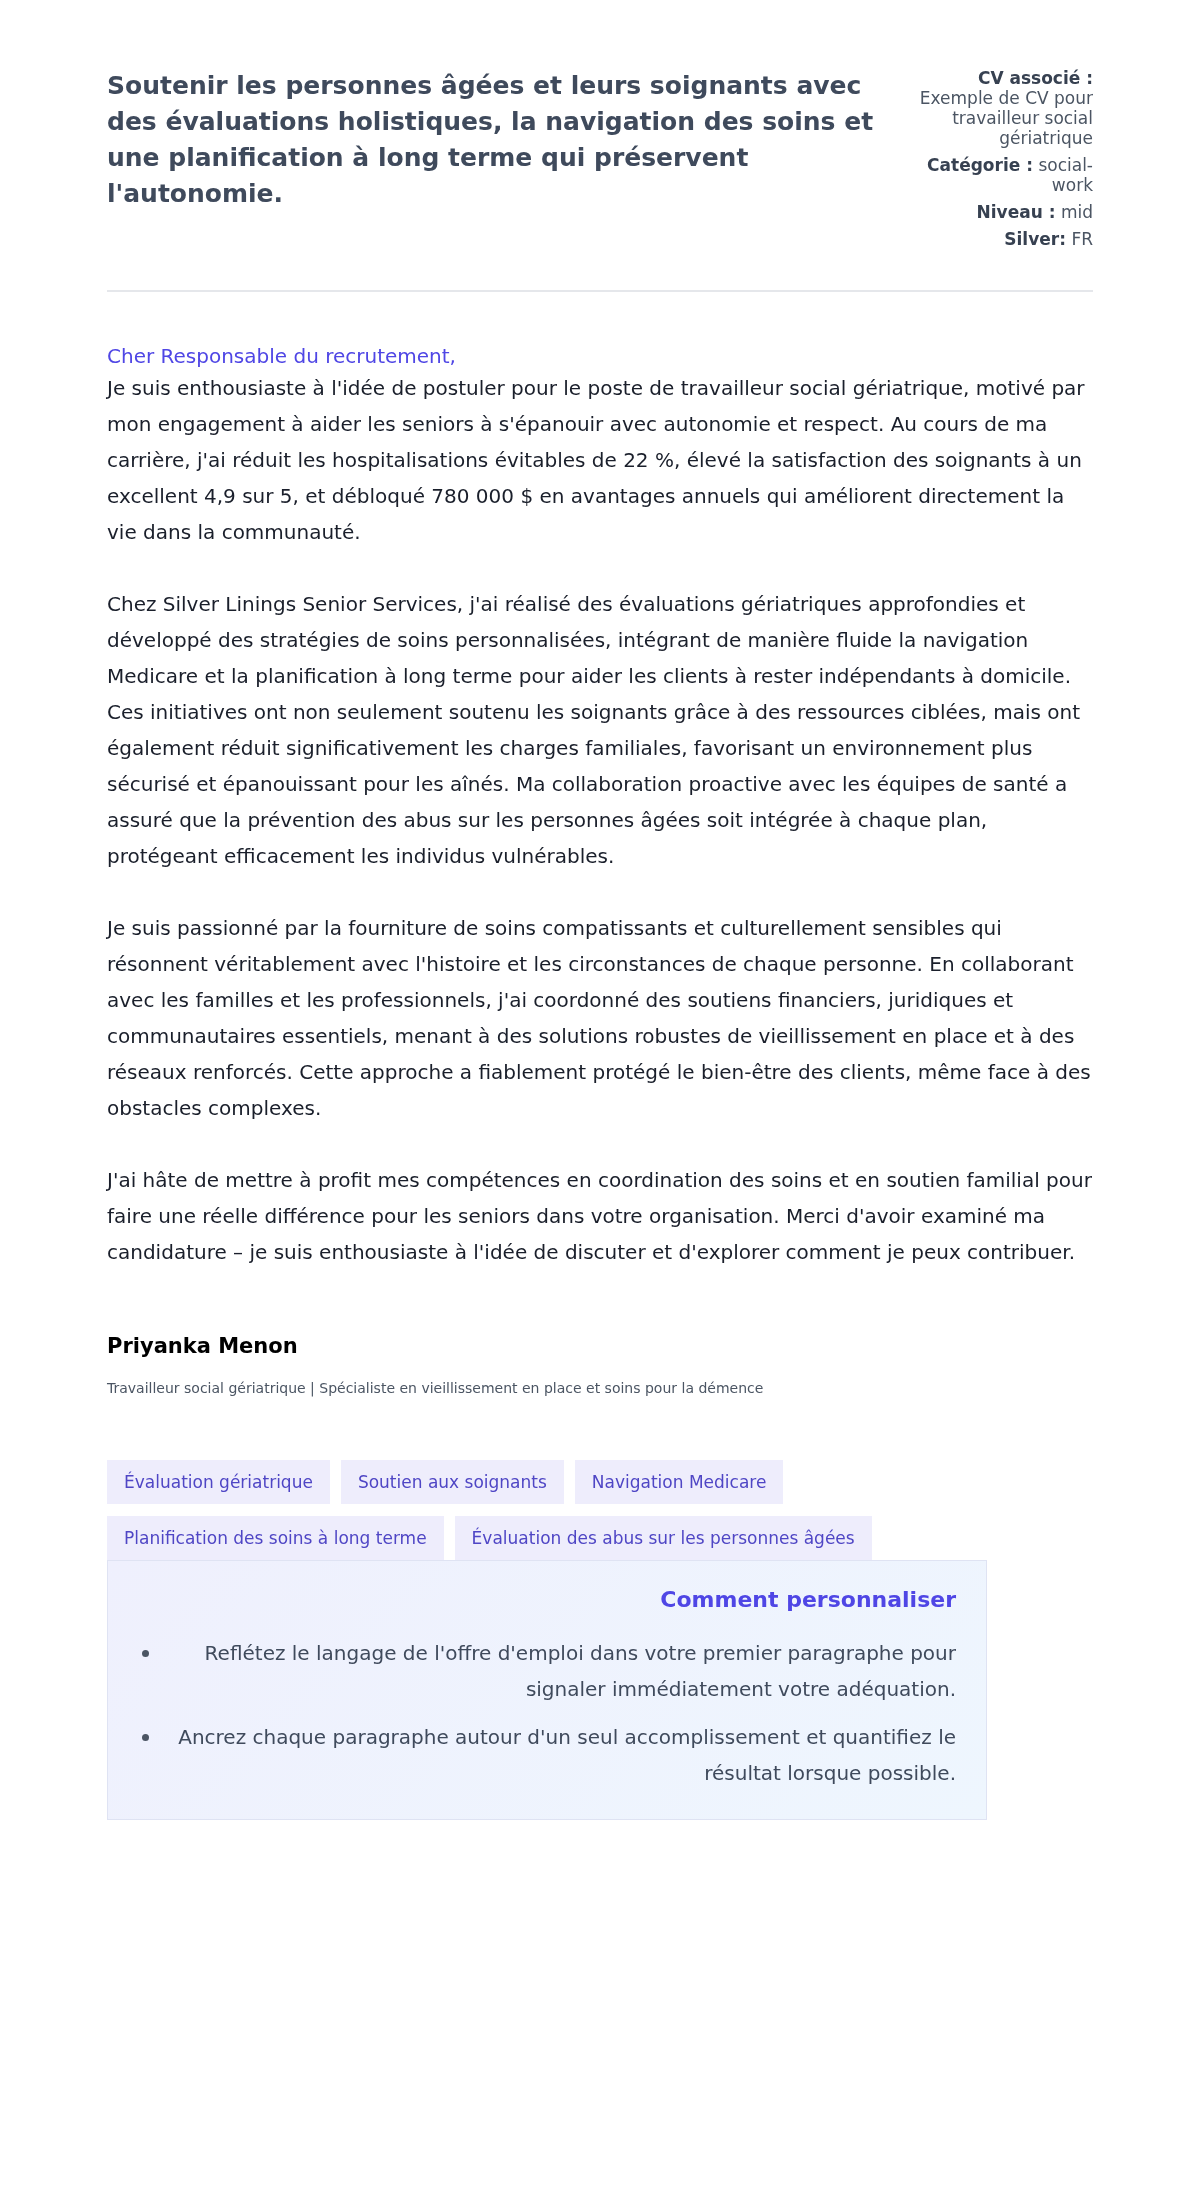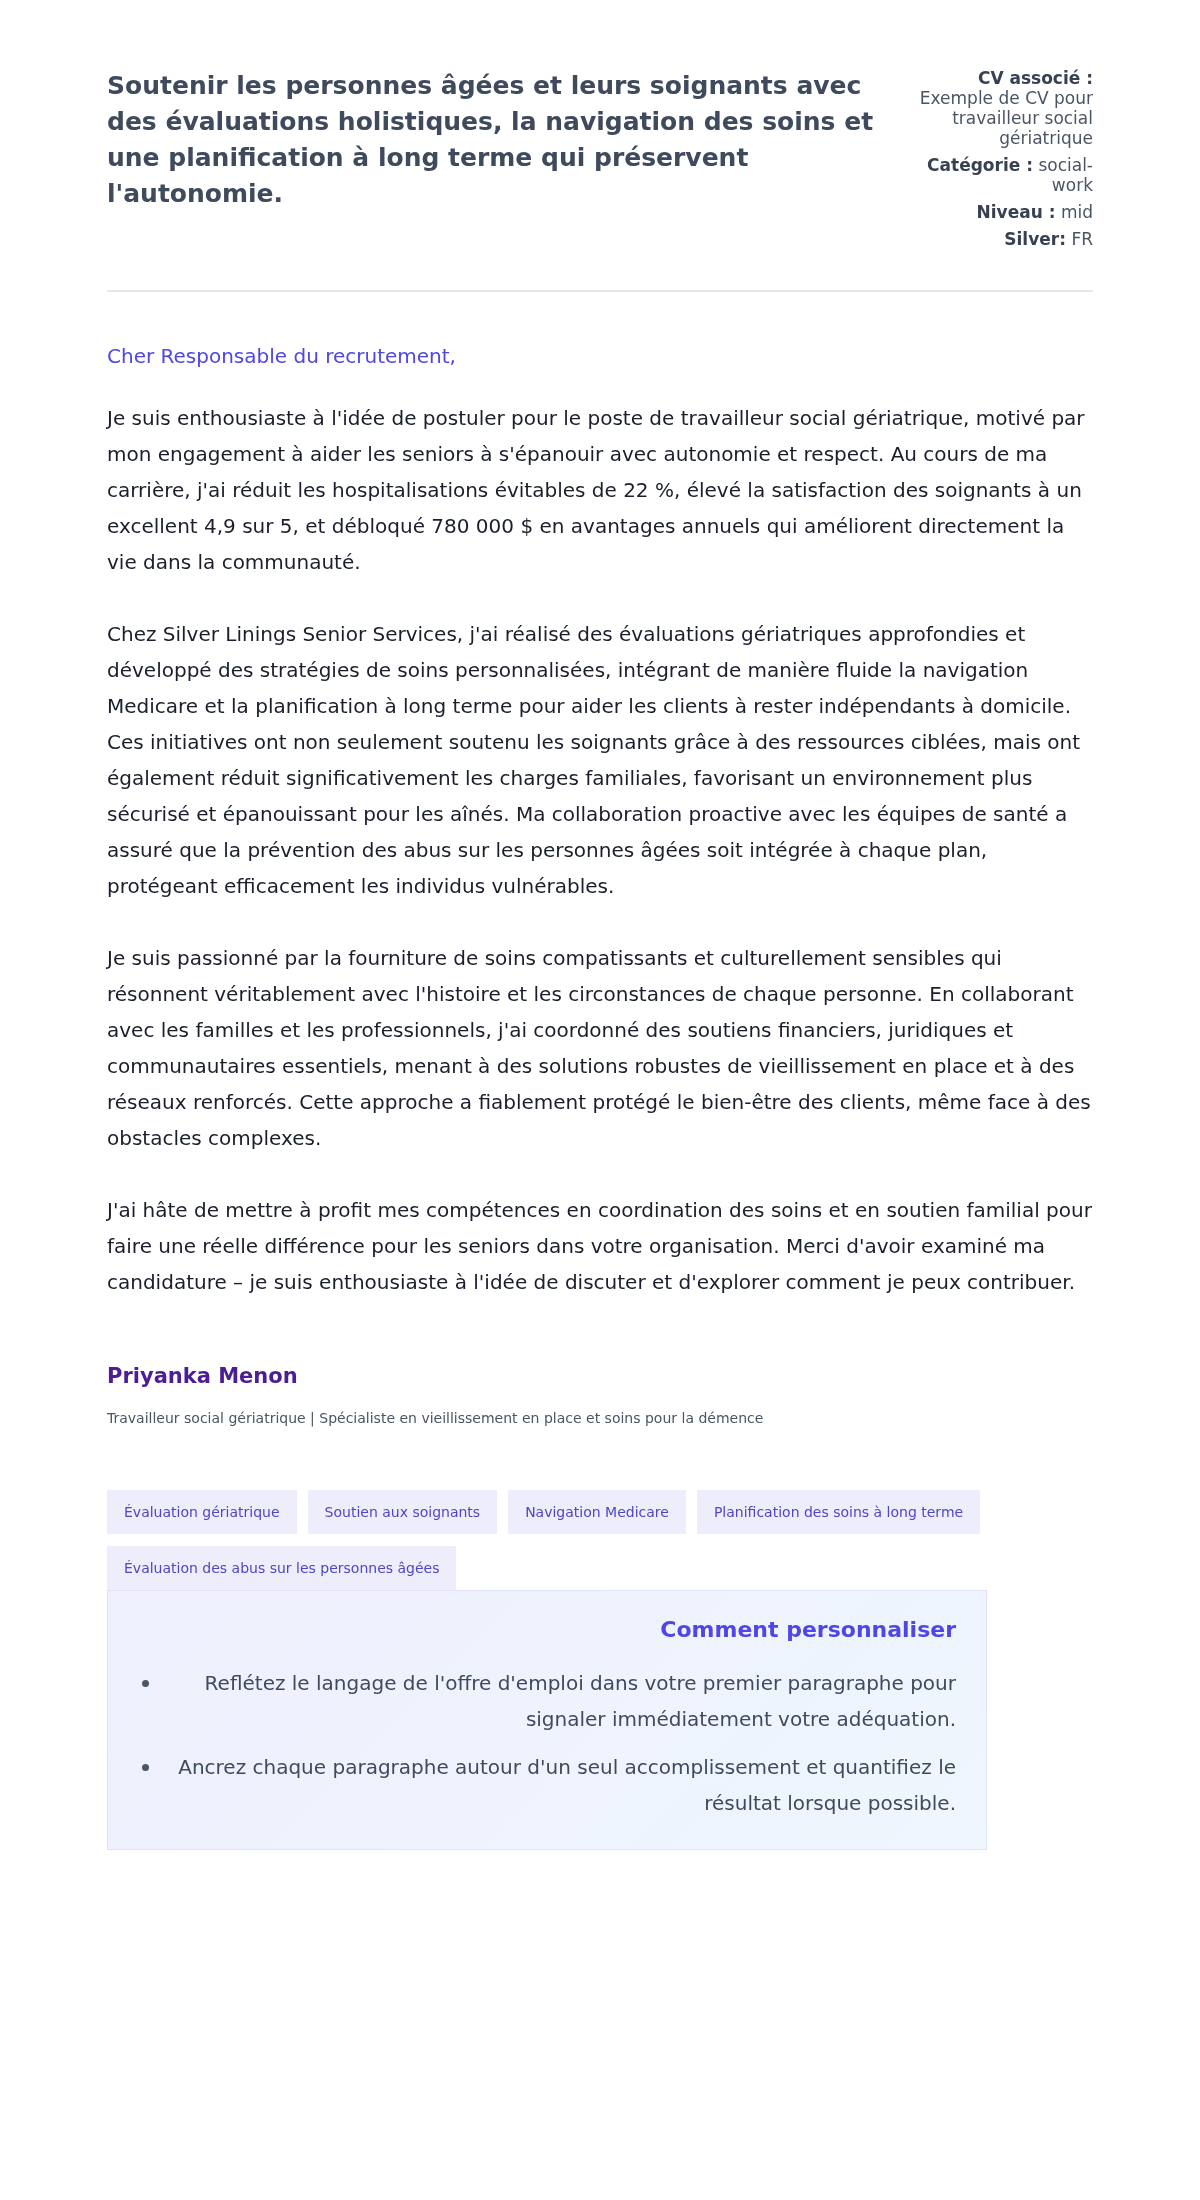--- a/index.html
+++ b/index.html
@@ -49,51 +49,51 @@
     .meta .row { margin-bottom: 7px; }
     .meta .k { font-weight: bold; color: #374151; }
 
     .salutation {
       margin-top: 50px;
       font-size: 20px;
       line-height: 28px;
       font-weight: normal;
       color: #4f46e5;
     }
-    .body { margin-top: 30px; }
+    .body { }
     .para {
       font-size: 20px;
       line-height: 36px;
       color: #1a1f2b;
       margin-bottom: 36px;
     }
     .signature { margin-top: 62px; }
     .sig-name {
       font-size: 21px;
       line-height: 28px;
       font-weight: bold;
-      color: #4c1d95;
+      color: #000000;
     }
     .sig-title {
       margin-top: 10px;
       font-size: 14px;
       line-height: 36px;
       color: #4b5563;
     }
     .tags {
       margin-top: 54px;
       display: flex;
       flex-wrap: wrap;
       gap: 12px 11px;
       width: 986px;
     }
     .tag {
       background: #eeedfc;
       color: #4f46c5;
-      font-size: 14px;
+      font-size: 17px;
       line-height: 44px;
       height: 44px;
       padding: 0 17px;
       white-space: nowrap;
     }
     .tips {
       width: 880px;
       border: 1.5px solid #dfe3f3;
       background: linear-gradient(135deg, #eff0fd 0%, #eef6fe 100%);
       padding: 24px 30px 28px 30px;

